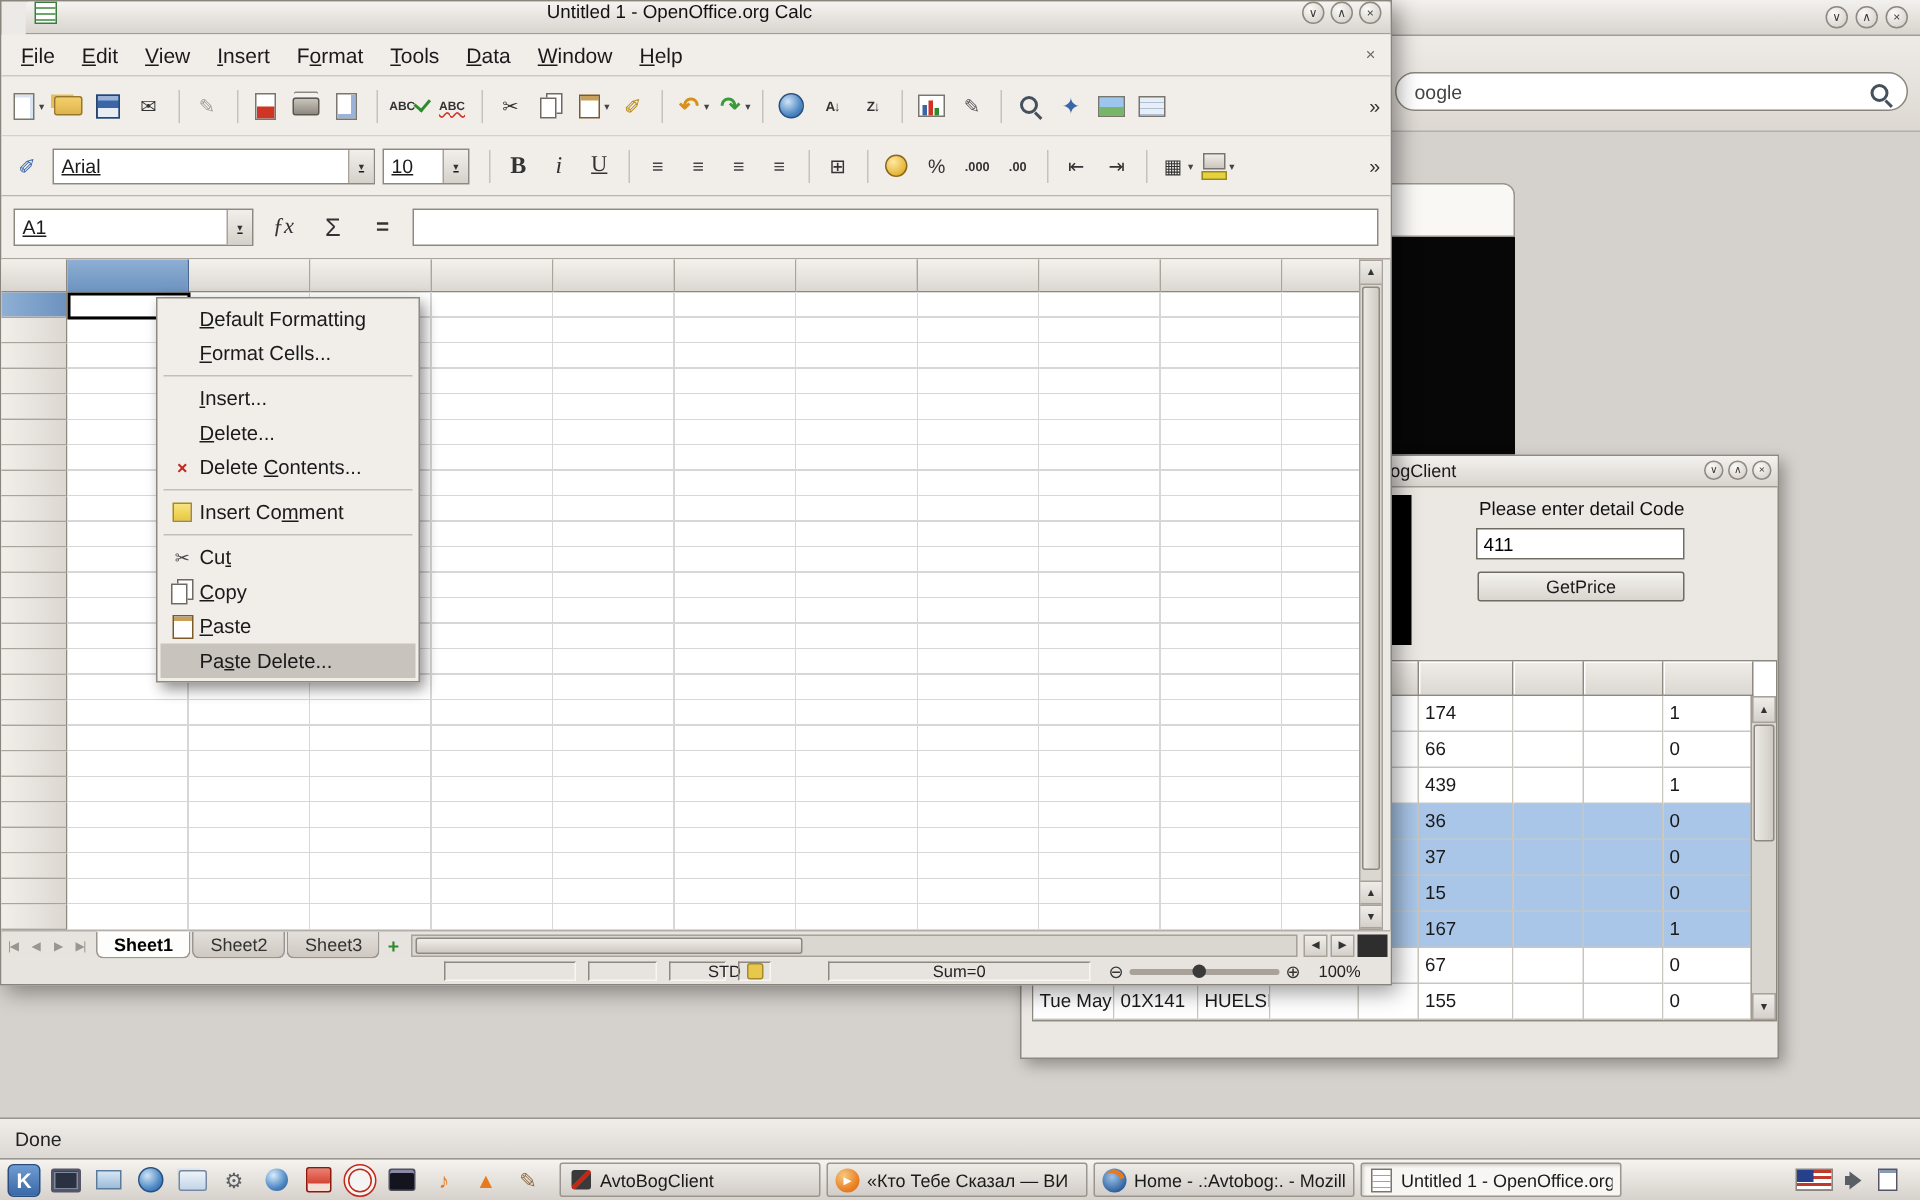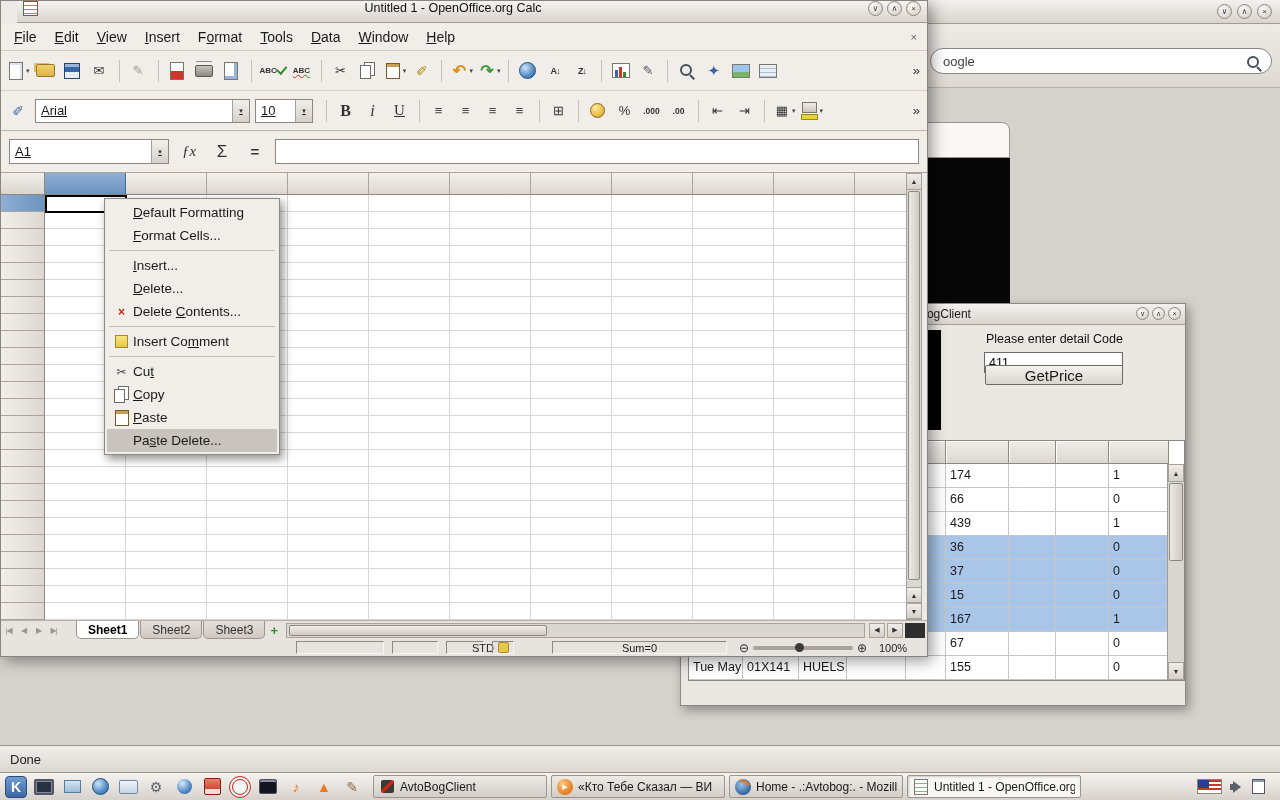--- a/index.html
+++ b/index.html
@@ -41,23 +41,23 @@
   .av-btns { position:absolute; right:4px; top:3px; display:flex; gap:3px; }
   .av-btns .win-btn { width:13px; height:13px; font-size:7px; }
   .av-body { position:relative; height:380px; }
   .av-car { position:absolute; left:8px; top:5px; width:252px; height:100px; background:#000;
     background-image:
       radial-gradient(ellipse 70px 16px at 72% 64%, #a01218 0%, rgba(130,10,14,.65) 45%, transparent 75%),
       radial-gradient(ellipse 100px 26px at 58% 72%, #5a0a10 0%, transparent 70%); }
   .av-label { position:absolute; left:305px; top:7px; font-size:12.5px; color:#111; }
   .av-input { position:absolute; left:303px; top:27px; width:139px; height:21px; background:#fff;
     border:1px solid #6f6a62; font-size:12.5px; padding:0 4px; font-family:"Liberation Sans",sans-serif; }
-  .av-btn { position:absolute; left:304px; top:40px; width:138px; height:20px;
+  .av-btn { position:absolute; left:304px; top:56px; width:138px; height:20px;
     background:linear-gradient(#f4f2ee,#d9d5cf); border:1px solid #6f6a62; border-radius:2px;
-    font-size:15px; display:flex; align-items:center; justify-content:center; }
+    font-size:12px; display:flex; align-items:center; justify-content:center; }
   .av-table { position:absolute; left:7px; top:115px; width:497px; background:#fff; border:1px solid #8d8880; }
   .av-hdr { display:flex; height:23px; }
   .av-th { background:linear-gradient(#f0ede9,#dbd7d1); border-right:1px solid #8d8880;
     border-bottom:1px solid #8d8880; box-shadow:inset 1px 1px 0 #fff;
     font-size:12px; padding:3px 3px 0 3px; white-space:nowrap; overflow:hidden; }
   .av-hdr > :nth-child(5) { text-align:right; }
   .av-rows { }
   .av-row { display:flex; height:24px; }
   .av-td { background:#fff; border-right:1px solid #c9c5bf; border-bottom:1px solid #c9c5bf;
     font-size:12.5px; padding-left:4px; line-height:22px; white-space:nowrap; overflow:hidden; }
@@ -206,21 +206,21 @@
     background:linear-gradient(#f0ede9,#d5d0ca); border-bottom:1px solid #a8a29b; }
   .vs-thumb { position:absolute; left:1px; right:1px; top:17px; height:389px;
     background:linear-gradient(to right,#eceae6,#cfcac3); border:1px solid #8d8880; border-radius:2px; }
   .vs-btn.b1 { position:absolute; left:0; right:0; bottom:16px; border-top:1px solid #a8a29b; }
   .vs-btn.b2 { position:absolute; left:0; right:0; bottom:0; border-top:1px solid #a8a29b; }
 
   
   .c-tabbar { position:absolute; left:0; top:619px; width:926px; height:19px; background:#e7e3de;
     border-top:1px solid #b5b0a9; display:flex; align-items:center; font-size:12px; }
   .tab-nav { width:15px; text-align:center; color:#9a958e; font-size:8px; letter-spacing:-1px; }
-  .tabs { display:flex; gap:1px; margin-left:15px; }
+  .tabs { display:flex; gap:1px; margin-left:3px; }
   .sheet-tab { height:18px; padding:0 11px; display:flex; align-items:center;
     background:linear-gradient(#e3dfda,#cfc9c2); border:1px solid #9a958e; border-top:none;
     border-radius:0 0 5px 5px; color:#333; }
   .sheet-tab.active { background:#fdfdfc; font-weight:bold; color:#000; }
   .tab-plus { color:#2e8b2e; font-weight:bold; padding:0 5px; font-size:13px; }
   .hscroll { flex:1; height:15px; margin:2px 3px; background:#dad6d0; border:1px solid #a8a29b; position:relative; }
   .hs-thumb { position:absolute; left:2px; top:1px; bottom:1px; width:258px;
     background:linear-gradient(#f0ede9,#cfc9c2); border:1px solid #8d8880; border-radius:2px; }
   .hs-btn { width:16px; height:15px; margin:2px 1px; background:linear-gradient(#f0ede9,#d5d0ca);
     border:1px solid #a8a29b; display:flex; align-items:center; justify-content:center; font-size:7px; color:#333; }

